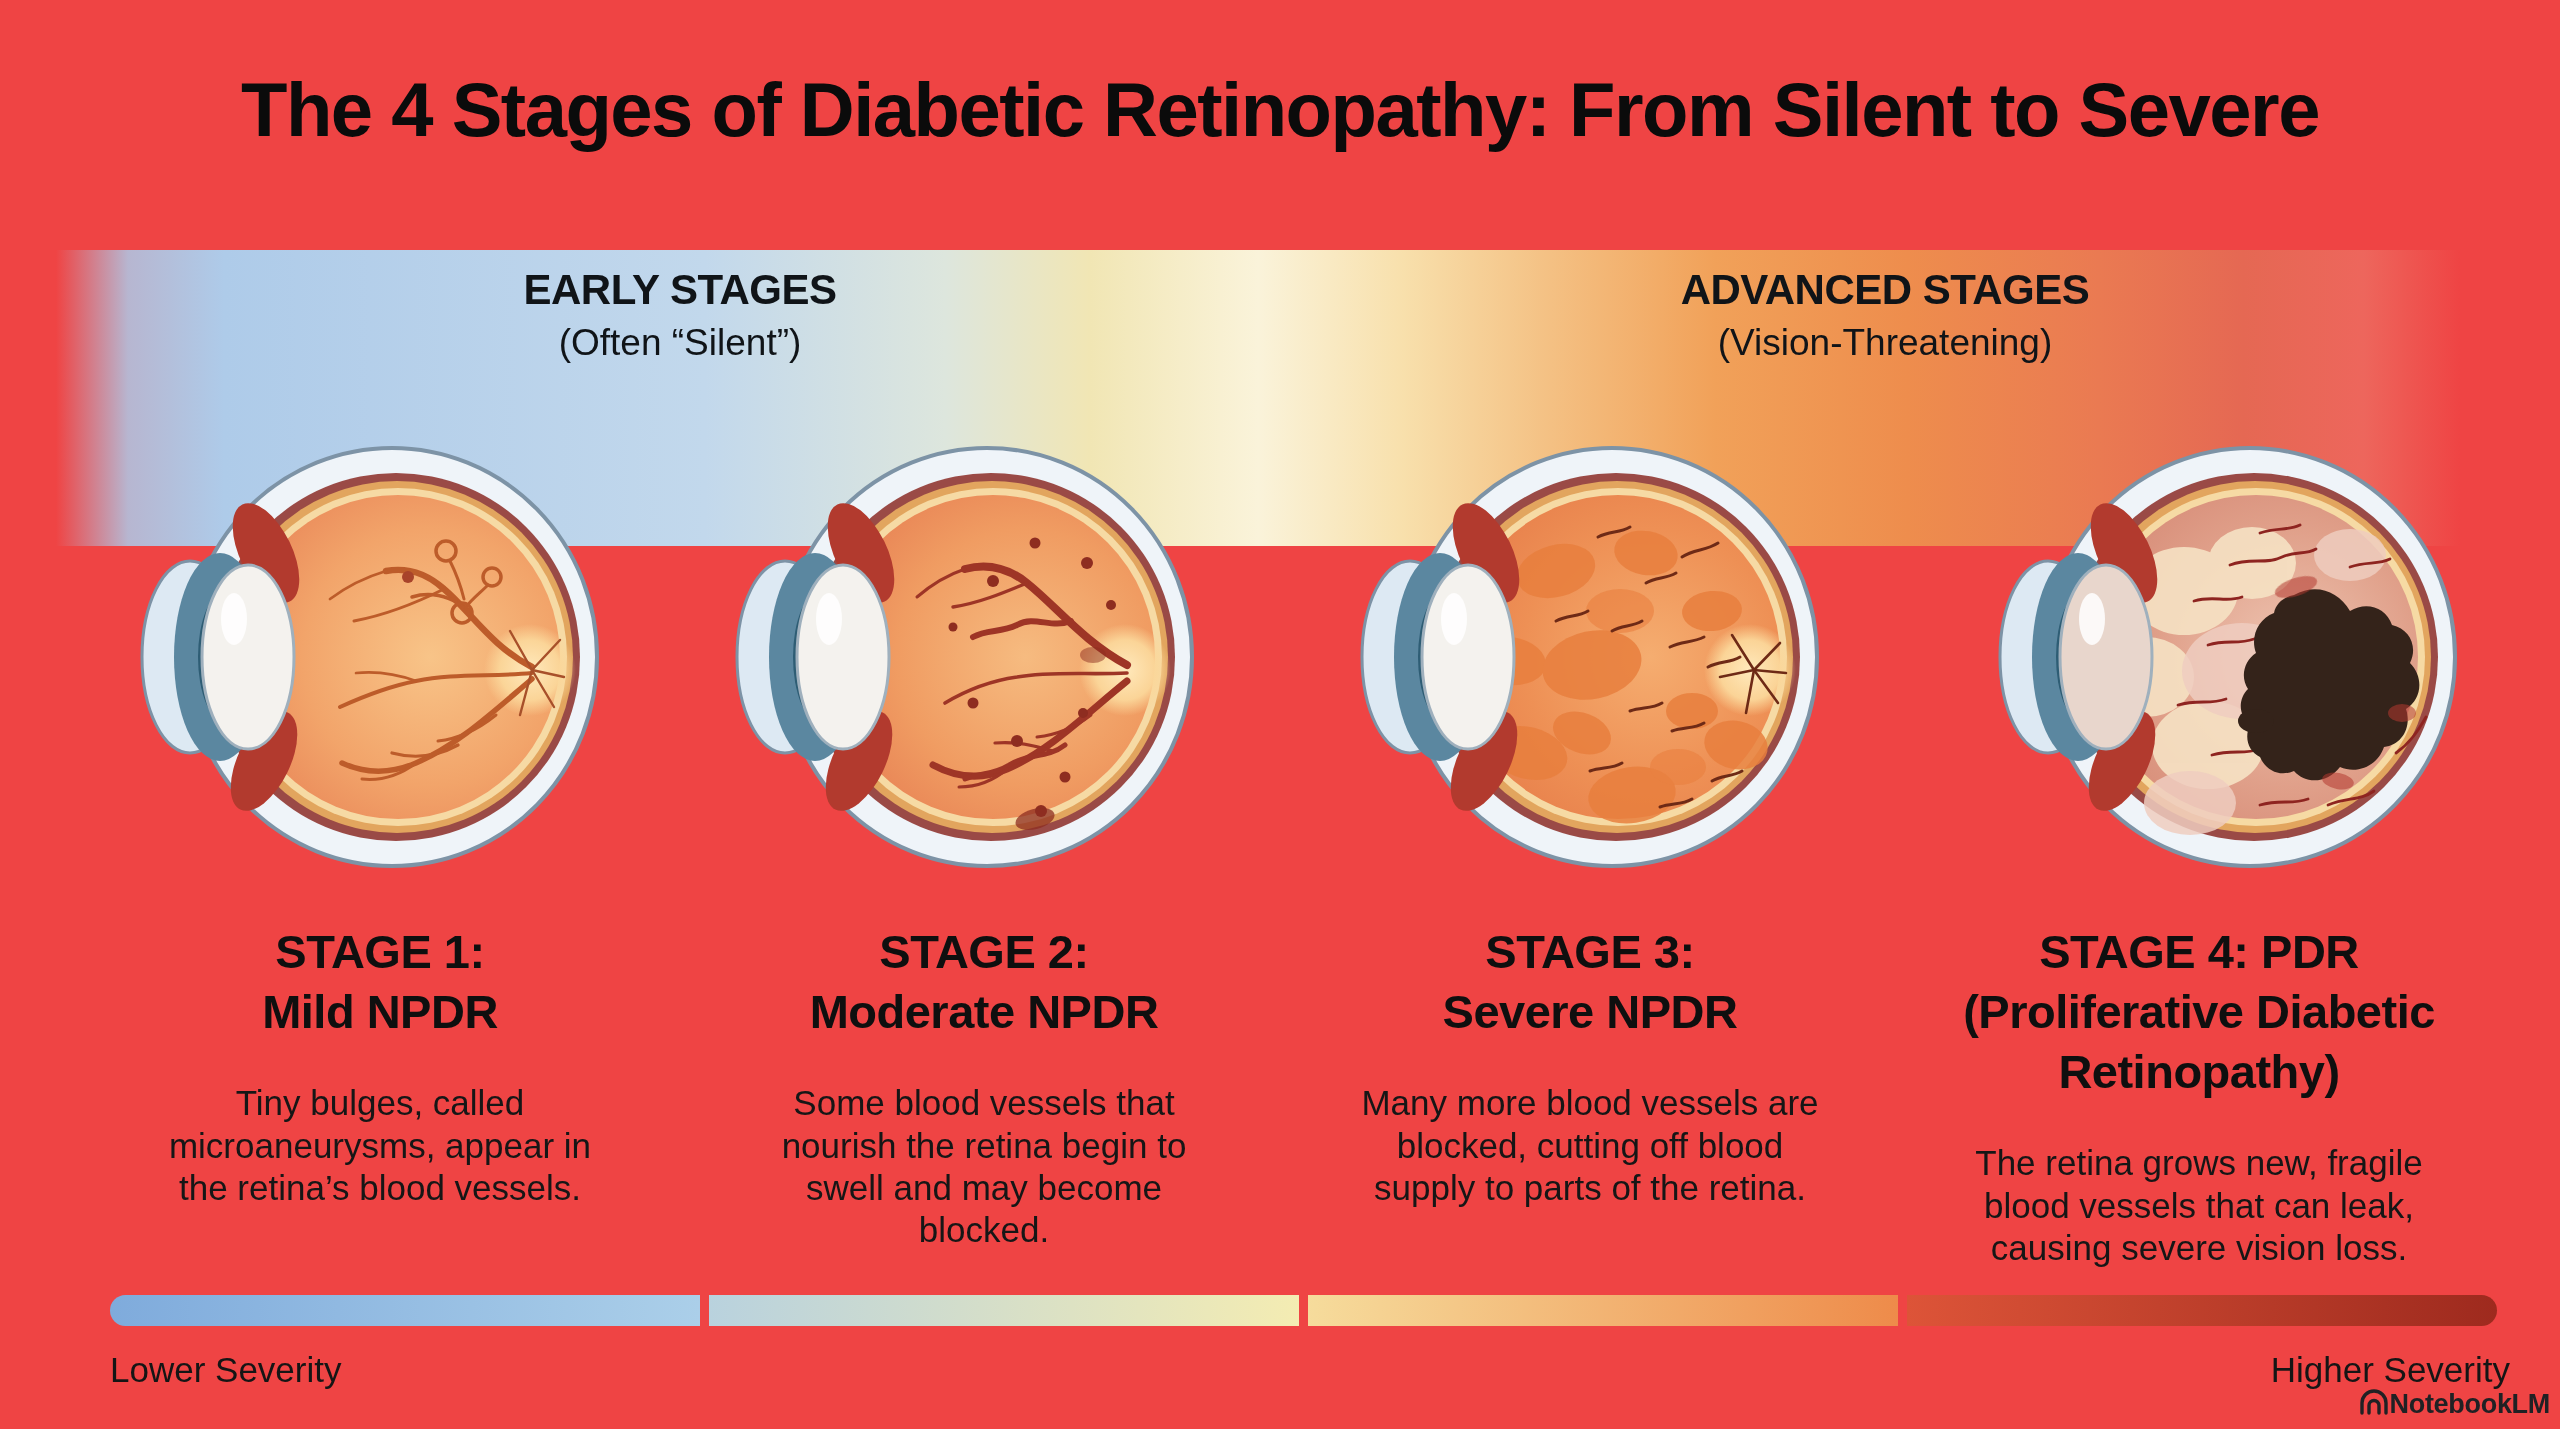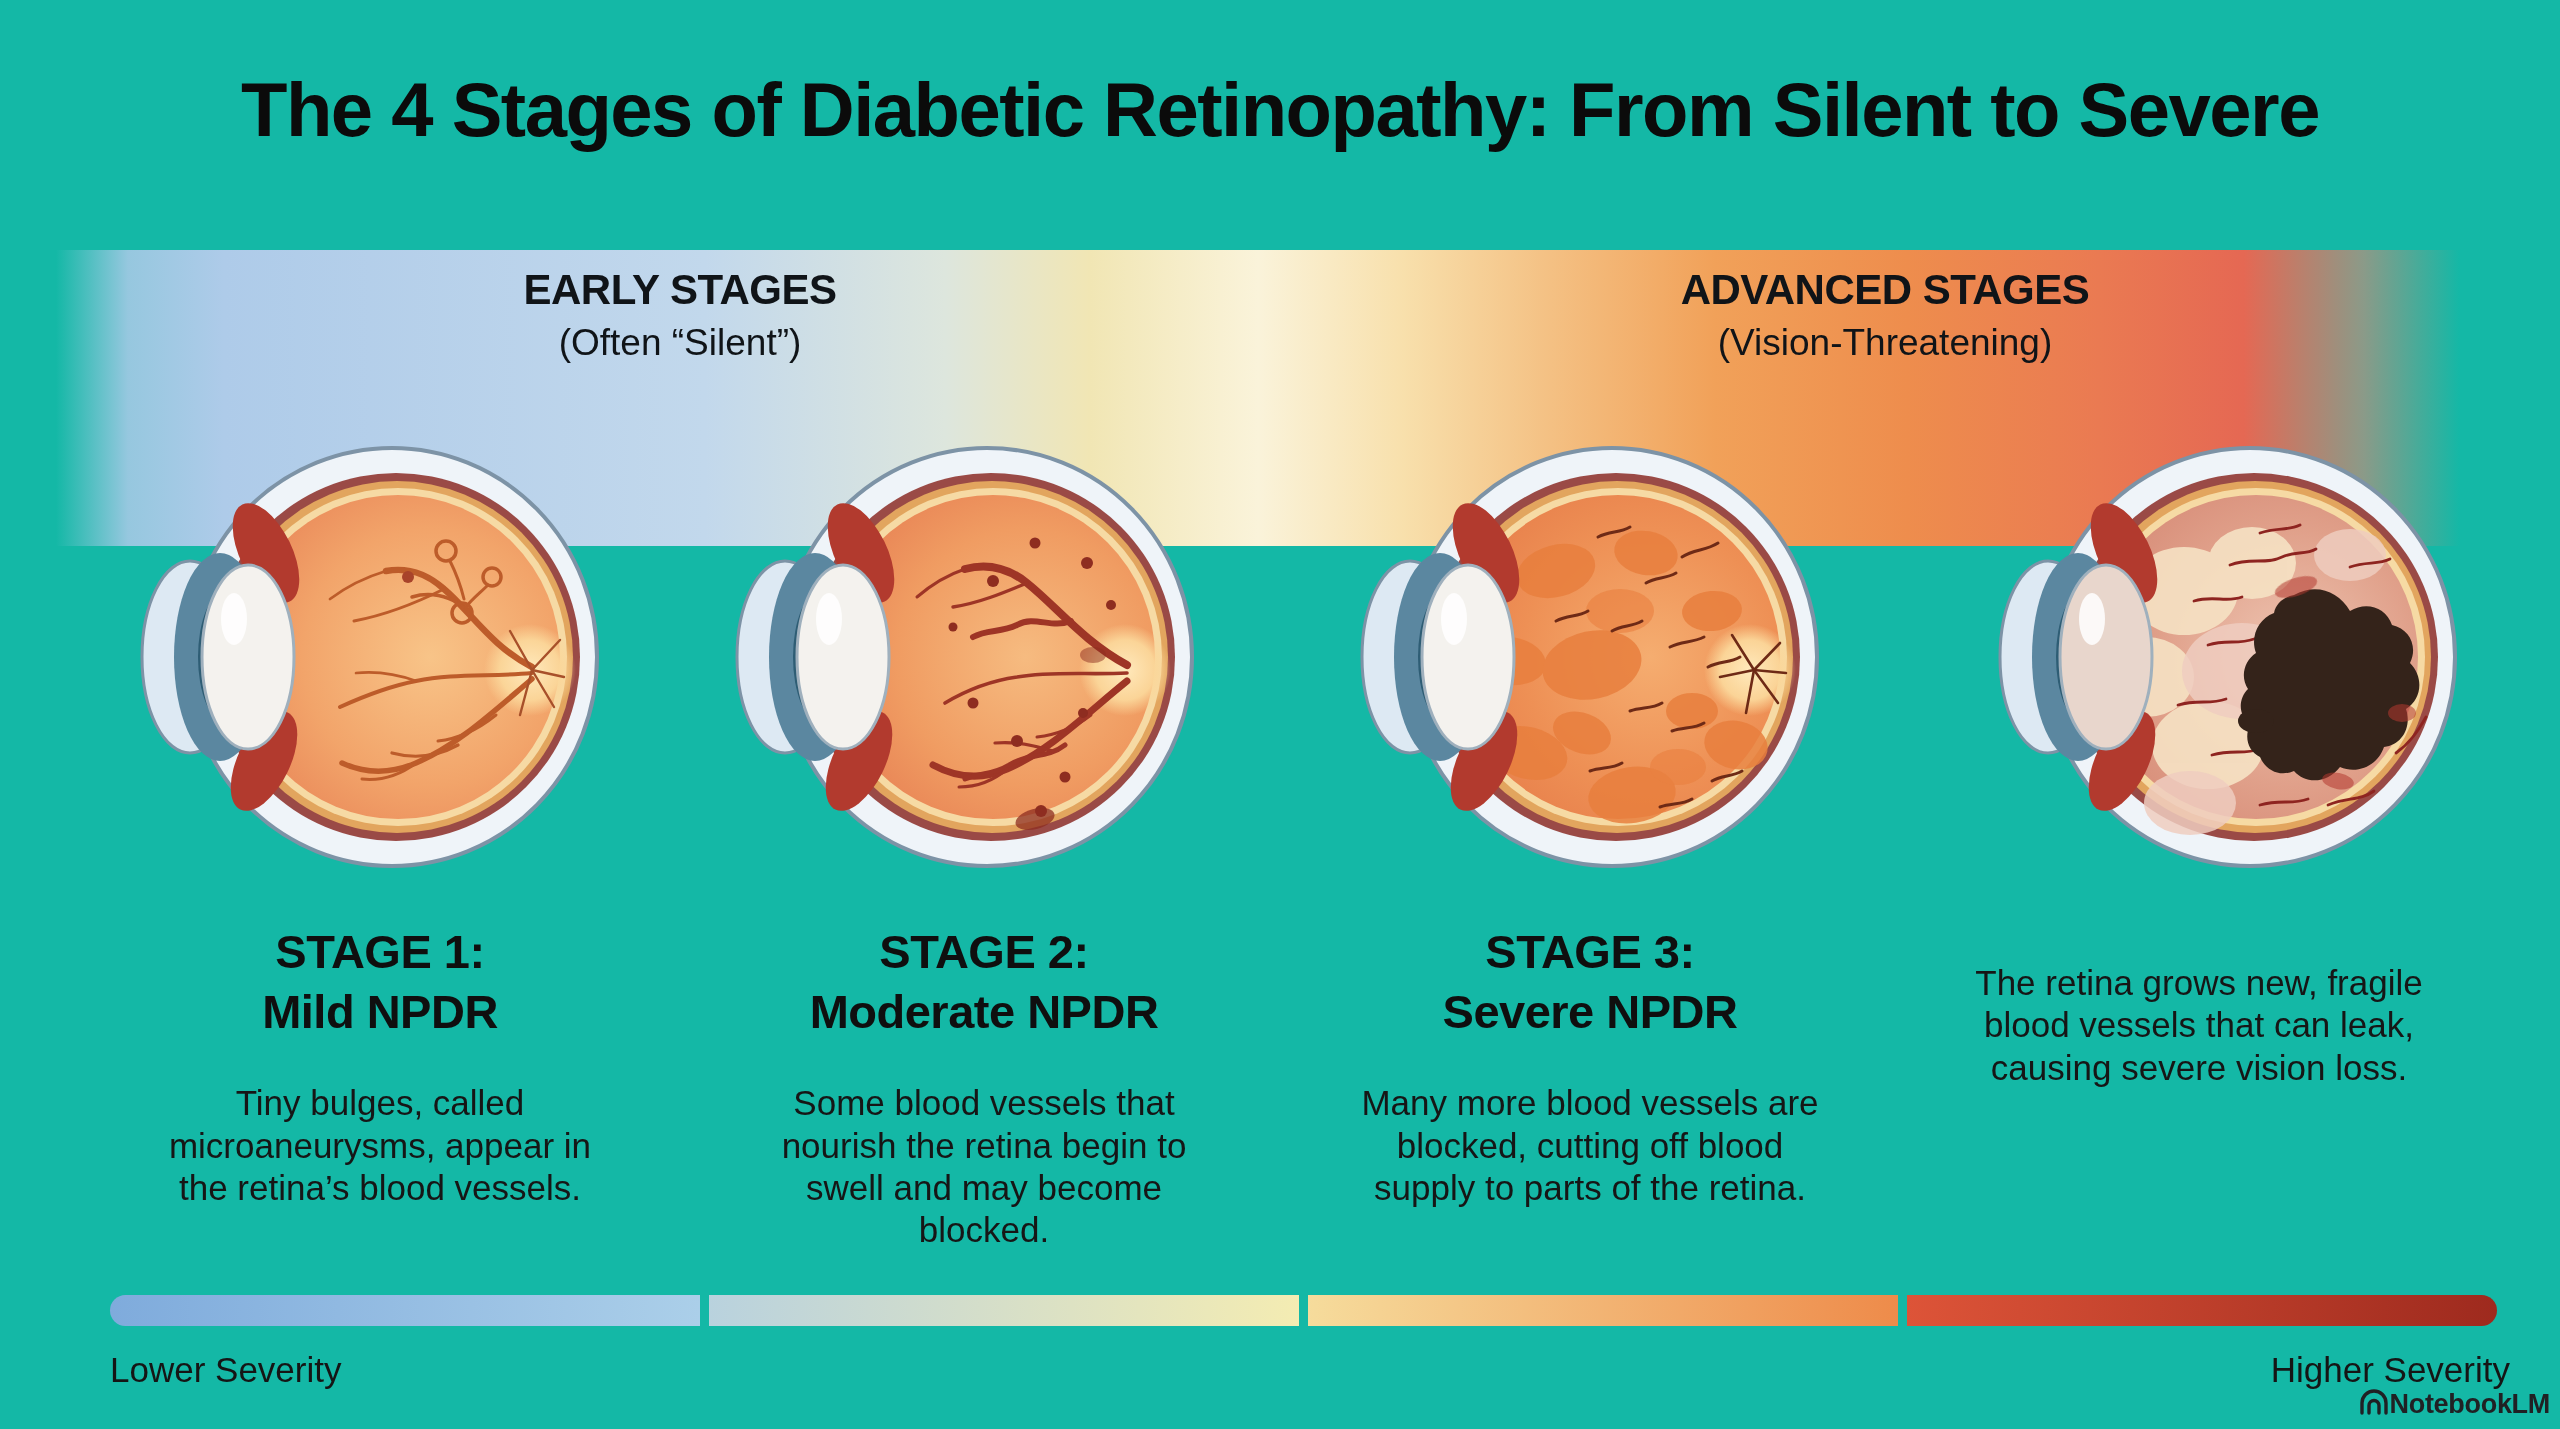--- a/index.html
+++ b/index.html
@@ -1,20 +1,20 @@
 <!DOCTYPE html>
 <html><head>
 <meta charset="utf-8">
 <style>
   html,body{margin:0;padding:0;}
   body{background:#e9e9e7;}
   .page{
     position:relative;
     width:2560px;height:1429px;
-    background:#14b8a6;
+    background:#ef4444;
     font-family:"Liberation Sans", sans-serif;
     overflow:hidden;
   }
   .title{
     position:absolute;left:0;top:66px;width:100%;
     text-align:center;
     font-size:76px;font-weight:700;letter-spacing:-1.5px;
     color:#0b0b0b;
   }
   .band{
@@ -352,20 +352,23 @@
 blocked.</div>
   </div>
   <div class="stage-col col-3">
     <div class="stage-heading">STAGE 3:
 Severe NPDR</div>
     <div class="stage-desc">Many more blood vessels are
 blocked, cutting off blood
 supply to parts of the retina.</div>
   </div>
   <div class="stage-col col-4">
+    <div class="stage-heading">STAGE 4: PDR
+(Proliferative Diabetic
+Retinopathy)</div>
     <div class="stage-desc">The retina grows new, fragile
 blood vessels that can leak,
 causing severe vision loss.</div>
   </div>
 
   <div class="severity-bar">
     <div class="severity-seg" style="background: linear-gradient(90deg, rgb(127, 171, 220), rgb(171, 207, 233));"></div>
     <div class="severity-seg" style="background: linear-gradient(90deg, rgb(185, 210, 222), rgb(244, 236, 178));"></div>
     <div class="severity-seg" style="background: linear-gradient(90deg, rgb(246, 220, 156), rgb(238, 139, 74));"></div>
     <div class="severity-seg" style="background: linear-gradient(90deg, rgb(221, 84, 56), rgb(158, 42, 30));"></div>

